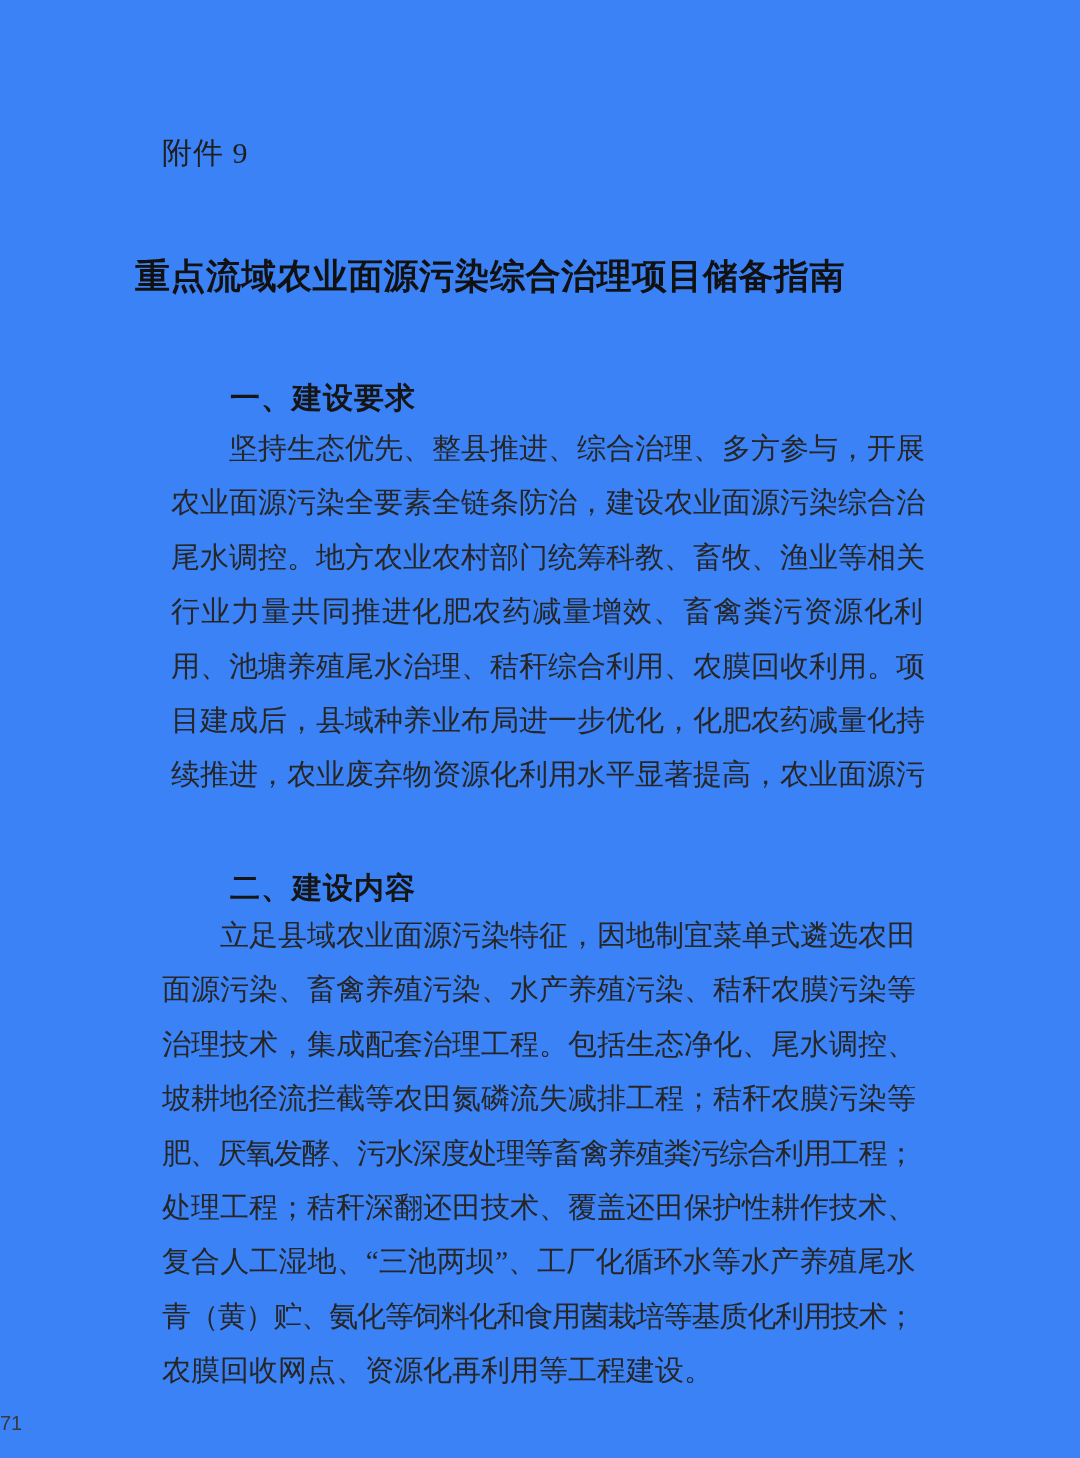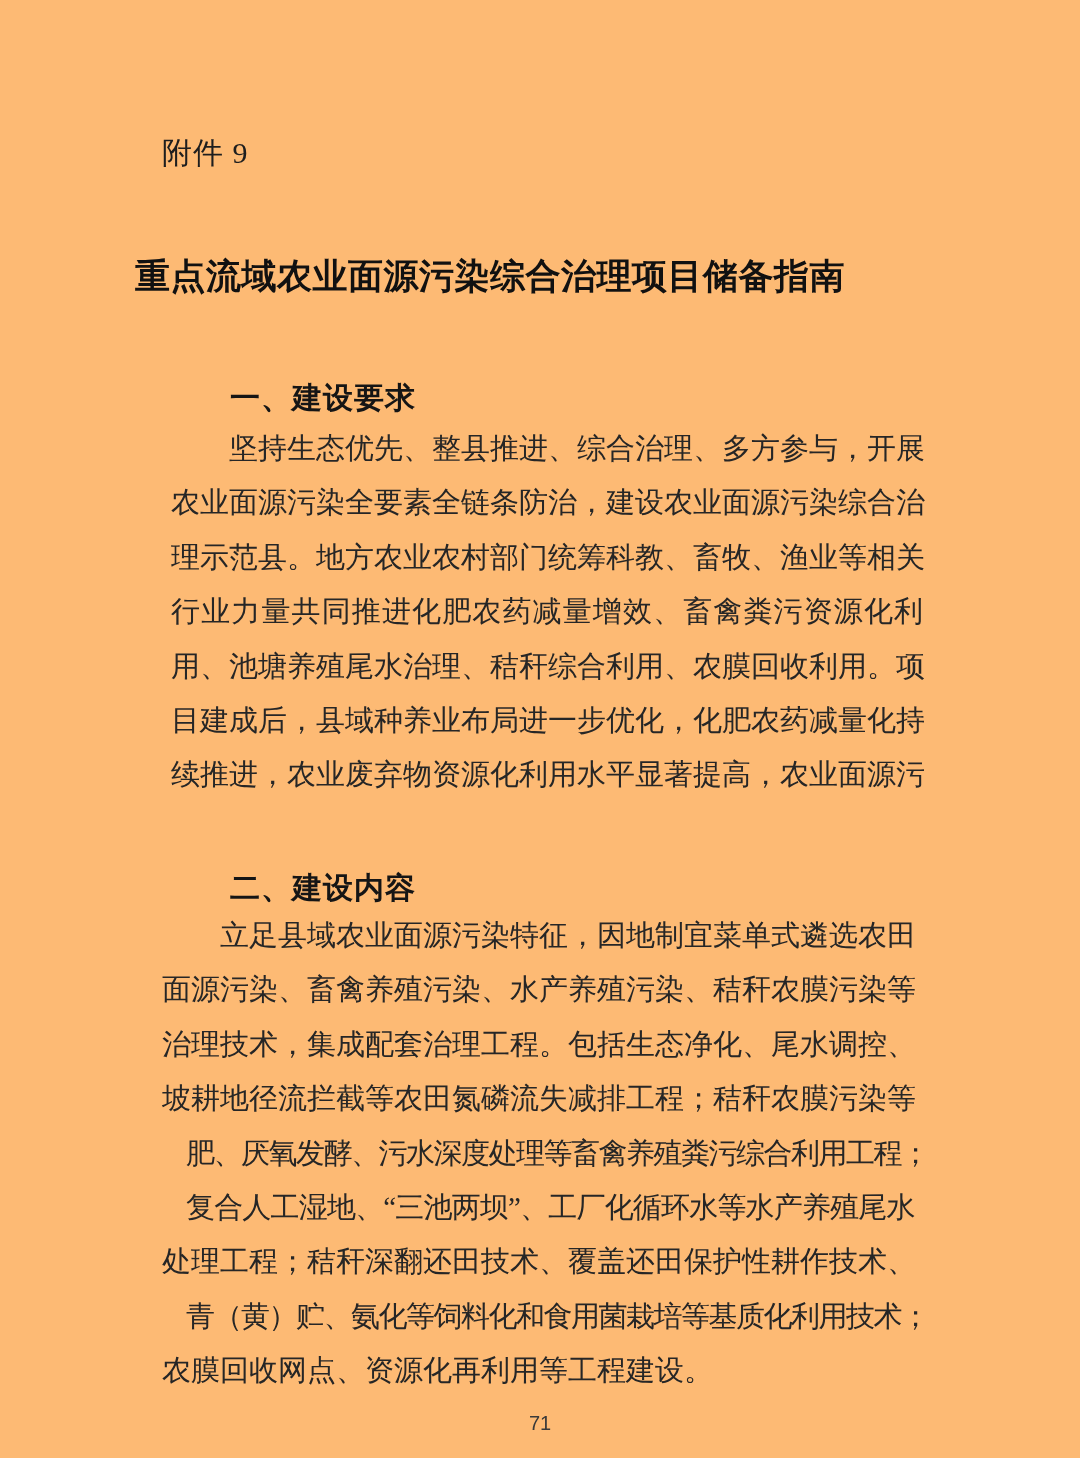--- a/index.html
+++ b/index.html
@@ -4,21 +4,21 @@
 <style>
   html, body { margin: 0; padding: 0; }
   body {
     width: 1080px; height: 1458px;
     background: #ffffff;
     font-family: "Liberation Serif", "DejaVu Serif", serif;
   }
   .page {
     position: relative;
     width: 1080px; height: 1458px;
-    background: #fdba74;
+    background: #3b82f6;
     color: #262626;
     overflow: hidden;
   }
   .attachment {
     position: absolute;
     top: 131px; left: 162px;
     font-size: 30px; line-height: 44px;
     color: #1e1e1e;
     letter-spacing: 1px;
   }
@@ -53,61 +53,60 @@
   .para-2 { top: 908px; }
   .bl {
     height: 54.4px; line-height: 54.4px;
     font-size: 29px;
     white-space: nowrap;
     text-align: justify;
     text-align-last: justify;
   }
   .bl.indent { text-indent: 58px; }
   .bl.last { text-align-last: left; }
-  .bl.tight { letter-spacing: -1.5px; margin-left: 24px; }
+  .bl.tight { letter-spacing: -1.5px; }
   .pageno {
     position: absolute;
     top: 1408px; left: 0;
     width: 1080px;
-    text-align: center;
     font-family: "Liberation Sans", "DejaVu Sans", sans-serif;
     font-size: 20px; line-height: 30px;
     color: #3a3a3a;
   }
 </style>
 </head>
 <body>
 
 <div class="page">
 
   <div class="attachment">附件 9</div>
 
   <h1 class="title">重点流域农业面源污染综合治理项目储备指南</h1>
 
   <h2 class="heading heading-1">一、建设要求</h2>
 
   <div class="para para-1">
     <div class="bl indent">坚持生态优先、整县推进、综合治理、多方参与，开展</div>
     <div class="bl">农业面源污染全要素全链条防治，建设农业面源污染综合治</div>
-    <div class="bl">理示范县。地方农业农村部门统筹科教、畜牧、渔业等相关</div>
+    <div class="bl">尾水调控。地方农业农村部门统筹科教、畜牧、渔业等相关</div>
     <div class="bl">行业力量共同推进化肥农药减量增效、畜禽粪污资源化利</div>
     <div class="bl">用、池塘养殖尾水治理、秸秆综合利用、农膜回收利用。项</div>
     <div class="bl">目建成后，县域种养业布局进一步优化，化肥农药减量化持</div>
     <div class="bl">续推进，农业废弃物资源化利用水平显著提高，农业面源污</div>
   </div>
 
   <h2 class="heading heading-2">二、建设内容</h2>
 
   <div class="para para-2">
     <div class="bl indent">立足县域农业面源污染特征，因地制宜菜单式遴选农田</div>
     <div class="bl">面源污染、畜禽养殖污染、水产养殖污染、秸秆农膜污染等</div>
     <div class="bl">治理技术，集成配套治理工程。包括生态净化、尾水调控、</div>
     <div class="bl">坡耕地径流拦截等农田氮磷流失减排工程；秸秆农膜污染等</div>
     <div class="bl tight">肥、厌氧发酵、污水深度处理等畜禽养殖粪污综合利用工程；</div>
+    <div class="bl">处理工程；秸秆深翻还田技术、覆盖还田保护性耕作技术、</div>
     <div class="bl tight">复合人工湿地、“三池两坝”、工厂化循环水等水产养殖尾水</div>
-    <div class="bl">处理工程；秸秆深翻还田技术、覆盖还田保护性耕作技术、</div>
     <div class="bl tight">青（黄）贮、氨化等饲料化和食用菌栽培等基质化利用技术；</div>
     <div class="bl last">农膜回收网点、资源化再利用等工程建设。</div>
   </div>
 
   <div class="pageno">71</div>
 
 </div>
 
 </body></html>

